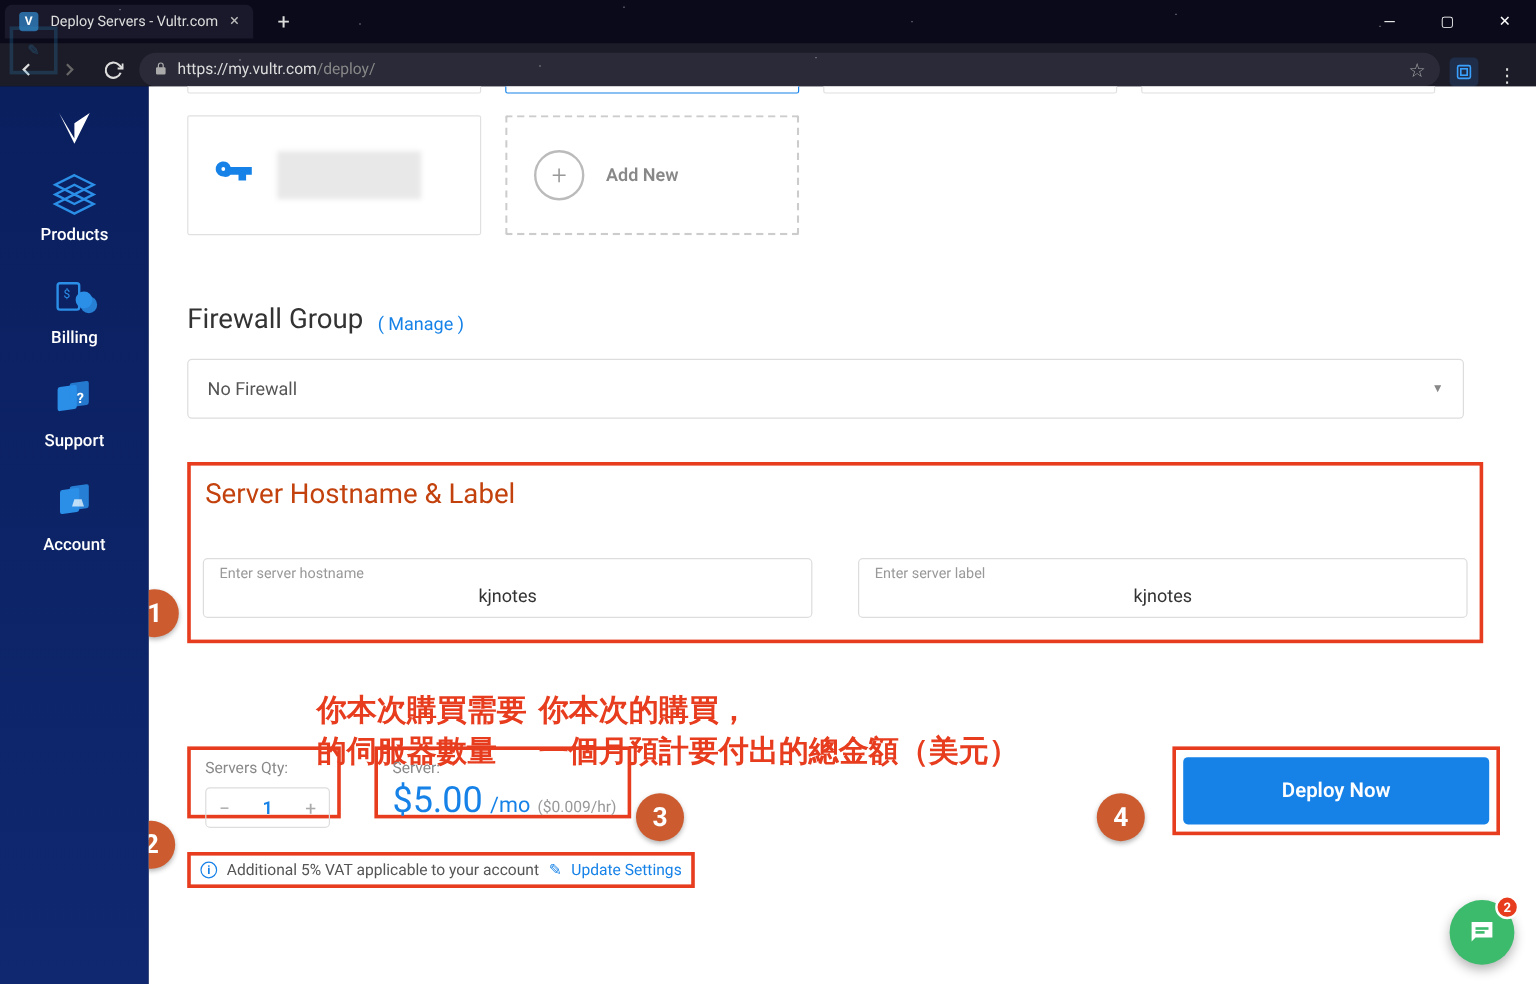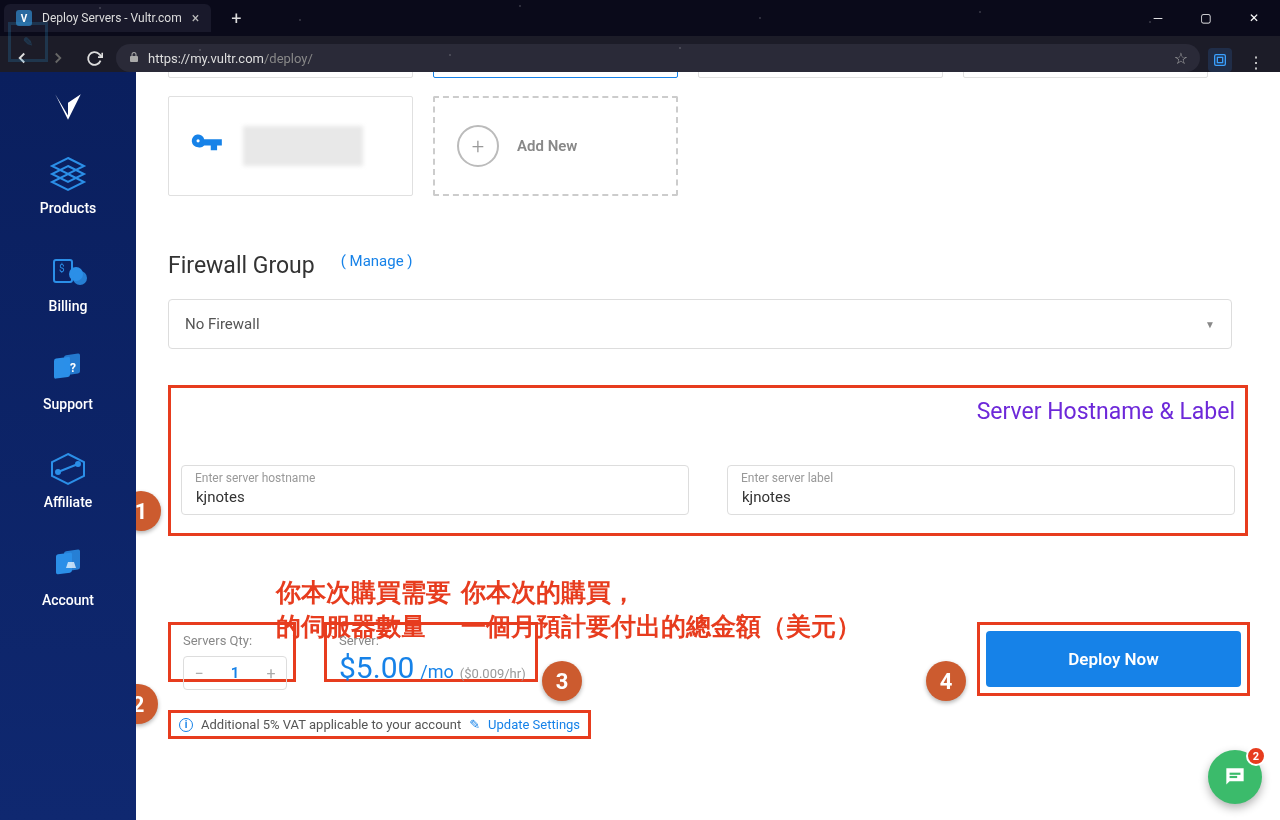--- a/index.html
+++ b/index.html
@@ -24,21 +24,21 @@
 .url-text .dim { color: #888; }
 .star { color: #aaa; cursor: pointer; }
 .ext-icon { width: 24px; height: 24px; display: flex; align-items: center; justify-content: center; color: #3aa0ff; cursor: pointer; background: rgba(60,150,255,0.15); border-radius: 4px; }
 .menu-dots { color: #ddd; padding: 0 8px; cursor: pointer; }
 
 
 .starfield { position: absolute; top: 0; left: 0; right: 0; height: 88px; pointer-events: none; background-image: radial-gradient(1px 1px at 100px 8px, #fff, transparent), radial-gradient(1px 1px at 300px 20px, #fff, transparent), radial-gradient(1px 1px at 520px 6px, #fff, transparent), radial-gradient(1px 1px at 760px 18px, #fff, transparent), radial-gradient(1px 1px at 980px 12px, #fff, transparent), radial-gradient(1px 1px at 1150px 22px, #fff, transparent), radial-gradient(1px 1px at 200px 50px, #fff, transparent), radial-gradient(1px 1px at 450px 55px, #fff, transparent), radial-gradient(1px 1px at 680px 48px, #fff, transparent); opacity: 0.5; }
 
 
 .app { display: flex; height: calc(820px - 72px); }
-.sidebar { width: 136px; background: linear-gradient(180deg, #0a1f5e 0%, #0f2870 100%); display: flex; flex-direction: column; align-items: center; padding-top: 18px; gap: 12px; }
+.sidebar { width: 124px; background: linear-gradient(180deg, #0a1f5e 0%, #0f2870 100%); display: flex; flex-direction: column; align-items: center; padding-top: 18px; }
 .logo { width: 34px; height: 34px; margin-bottom: 8px; }
 .side-item { display: flex; flex-direction: column; align-items: center; gap: 6px; padding: 10px 0 14px; cursor: pointer; width: 100%; }
 .side-icon { width: 44px; height: 40px; display: flex; align-items: center; justify-content: center; }
 .side-label { color: #fff; font-size: 14px; font-weight: 500; }
 
 .content { flex: 1; background: #fff; overflow: hidden; position: relative; }
 .scroll-area { padding: 0 30px 0 32px; height: 100%; position: relative; }
 
 
 .cards-row { display: flex; gap: 20px; position: relative; }
@@ -46,33 +46,33 @@
 .card.partial { height: 42px; align-items: flex-start; padding-top: 4px; }
 .card.selected { border-color: #1682e8; }
 .card-key { border: 1px solid #e0e0e0; border-radius: 2px; width: 245px; height: 100px; display: flex; align-items: center; gap: 18px; padding: 0 18px; margin-top: 18px; }
 .key-icon { color: #1682e8; }
 .key-text { width: 120px; height: 40px; background: #e8e8e8; filter: blur(2px); }
 .card-addnew { margin-top: 18px; width: 245px; height: 100px; border: 2px dashed #ccc; border-radius: 2px; display: flex; align-items: center; gap: 18px; padding: 0 22px; cursor: pointer; }
 .plus-circle { width: 42px; height: 42px; border: 2px solid #bbb; border-radius: 50%; display: flex; align-items: center; justify-content: center; color: #999; font-size: 22px; font-weight: 300; }
 .addnew-label { color: #888; font-size: 15px; font-weight: 600; }
 
 
-.section-title { display: flex; align-items: flex-start; gap: 26px; margin-top: 56px; }
+.section-title { display: flex; align-items: flex-end; gap: 12px; margin-top: 56px; }
 .section-title h2 { font-size: 23px; font-weight: 400; color: #333; }
 .manage-link { color: #1682e8; font-size: 15px; }
 .select-box { margin-top: 20px; height: 50px; border: 1px solid #ddd; border-radius: 4px; display: flex; align-items: center; justify-content: space-between; padding: 0 16px; cursor: pointer; width: 1064px; }
 .select-text { font-size: 15px; color: #555; }
 .caret-down { color: #888; font-size: 10px; }
 
 .hostname-section { margin-top: 36px; border: 3px solid #e73c1e; padding: 10px 10px 18px 10px; width: 1080px; position: relative; }
-.hostname-section h2 { font-size: 23px; font-weight: 400; color: #6d28d9; margin-left: 2px; text-align: right; }
+.hostname-section h2 { font-size: 23px; font-weight: 400; color: #c2410c; margin-left: 2px; }
 .inputs-row { display: flex; gap: 38px; margin-top: 40px; }
 .input-group { flex: 1; position: relative; }
 .float-label { position: absolute; top: 6px; left: 14px; font-size: 12px; color: #999; }
-.text-input { width: 100%; height: 50px; border: 1px solid #ddd; border-radius: 4px; padding: 20px 14px 6px 14px; font-size: 15px; color: #333; outline: none; }
+.text-input { width: 100%; height: 50px; border: 1px solid #ddd; border-radius: 4px; padding: 20px 14px 6px 14px; font-size: 15px; color: #333; outline: none; text-align: center; }
 .ann-text { position: absolute; color: #e73c1e; font-weight: 700; font-size: 25px; line-height: 1.35; white-space: nowrap; }
 
 .bottom-bar { margin-top: 28px; display: flex; align-items: flex-start; gap: 28px; position: relative; }
 .red-box { border: 3px solid #e73c1e; padding: 8px 12px 10px 12px; height: 60px; }
 .qty-box { width: 128px; }
 .qty-label { font-size: 13px; color: #888; margin-bottom: 8px; }
 .qty-ctrl { display: flex; align-items: center; justify-content: space-between; border: 1px solid #ddd; border-radius: 4px; height: 34px; width: 104px; }
 .qty-btn { width: 30px; text-align: center; color: #aaa; font-size: 16px; cursor: pointer; user-select: none; }
 .qty-val { color: #1682e8; font-size: 15px; font-weight: 600; }
 .summary-box { width: 214px; }
@@ -200,31 +200,20 @@
               <rect x="8" y="10" width="16" height="20" rx="2" transform="skewY(-8)"></rect>
               <rect x="18" y="8" width="16" height="20" rx="2" transform="skewY(-8)" opacity="0.8"></rect>
               <text x="24" y="22" font-size="12" fill="#fff" font-weight="bold">?</text>
             </g>
           </svg>
       </div>
       <span class="side-label">Support</span>
     </div>
     <div class="side-item">
       <div class="side-icon">
-        <svg width="44" height="40" viewBox="0 0 44 40" fill="none" stroke="#2b8fe8" stroke-width="2">
-            <polygon points="22,6 38,14 38,28 22,36 6,28 6,14"></polygon>
-            <line x1="12" y1="24" x2="32" y2="16"></line>
-            <circle cx="12" cy="24" r="2" fill="#2b8fe8"></circle>
-            <circle cx="32" cy="16" r="2" fill="#2b8fe8"></circle>
-          </svg>
-      </div>
-      <span class="side-label">Affiliate</span>
-    </div>
-    <div class="side-item">
-      <div class="side-icon">
         <svg width="44" height="40" viewBox="0 0 44 40">
             <g fill="#2b8fe8">
               <rect x="10" y="10" width="16" height="20" rx="2" transform="skewY(-8)"></rect>
               <rect x="18" y="8" width="16" height="20" rx="2" transform="skewY(-8)" opacity="0.85"></rect>
               <path d="M22 16 L28 16 L30 22 L20 22 Z" fill="#fff" opacity="0.7"></path>
             </g>
           </svg>
       </div>
       <span class="side-label">Account</span>
     </div>

